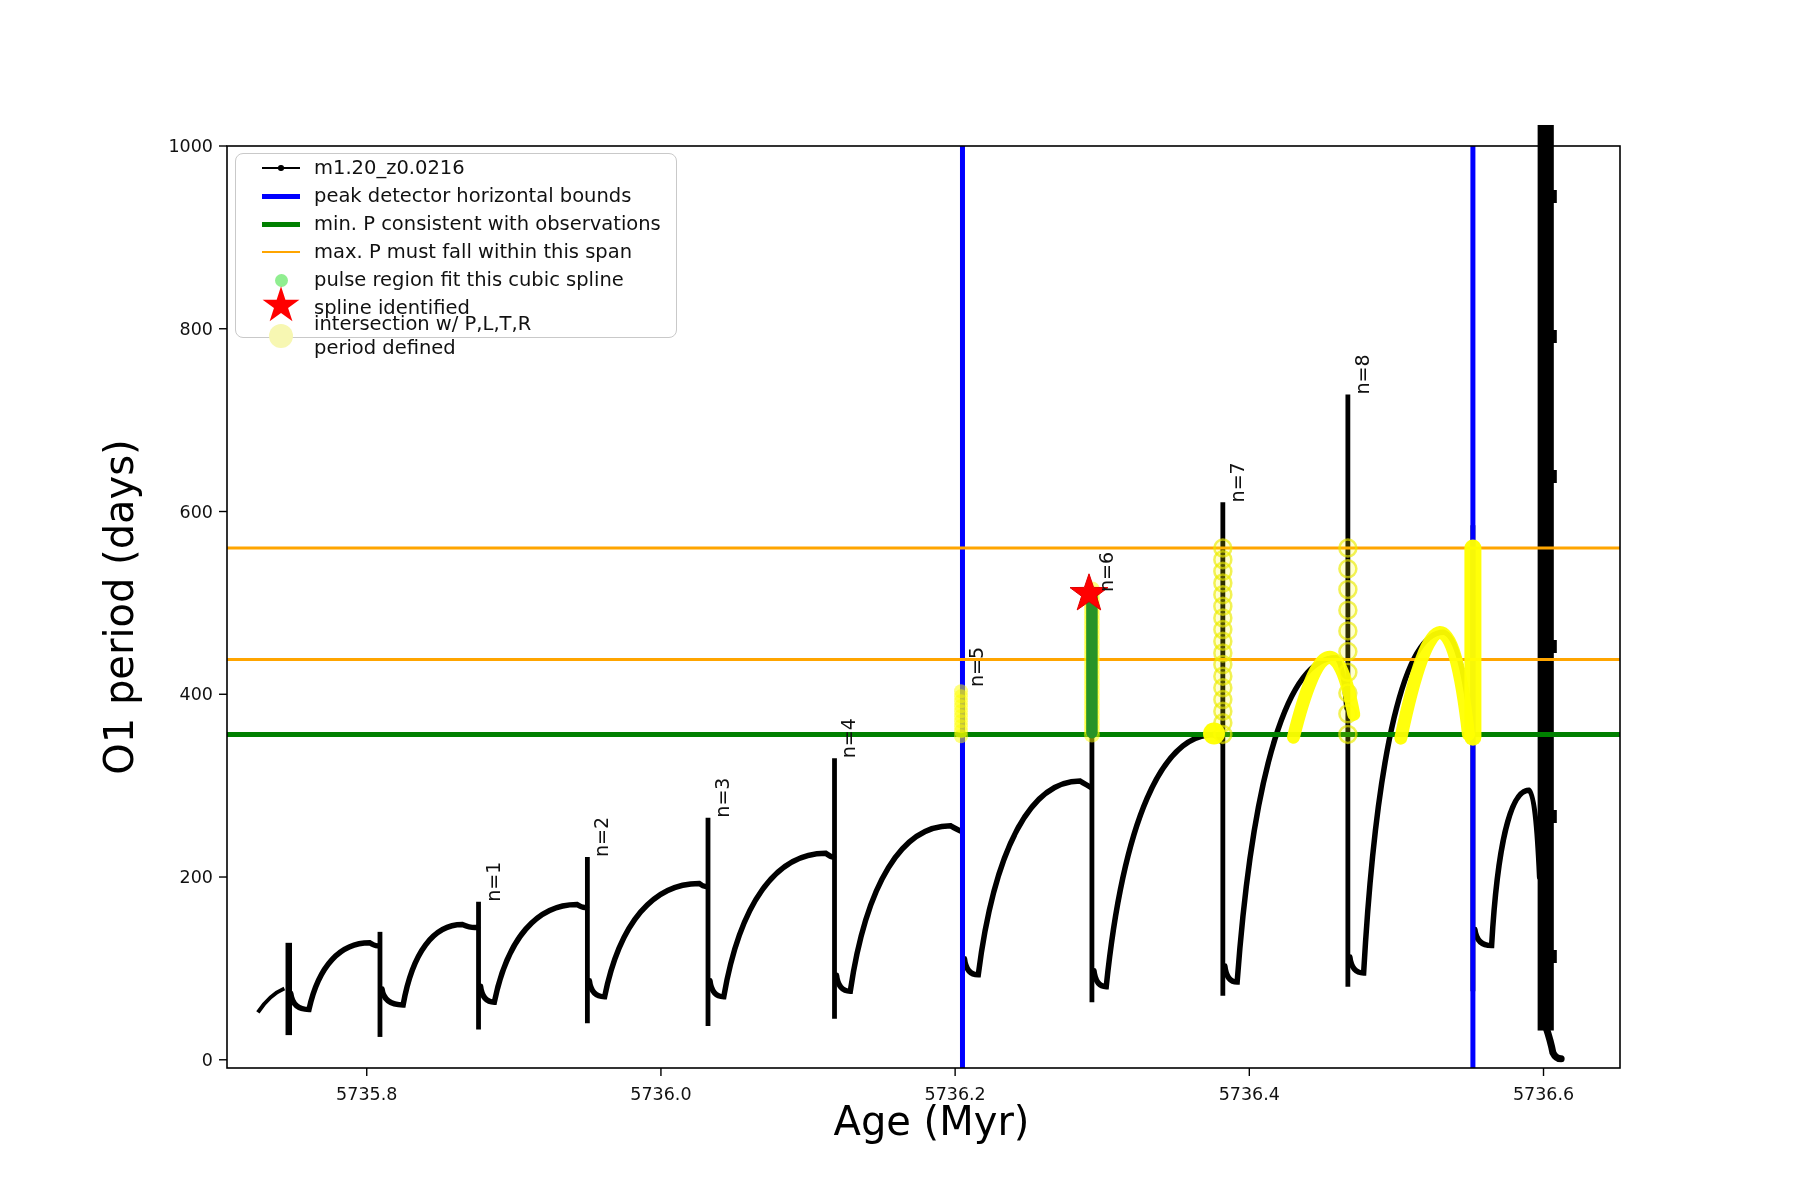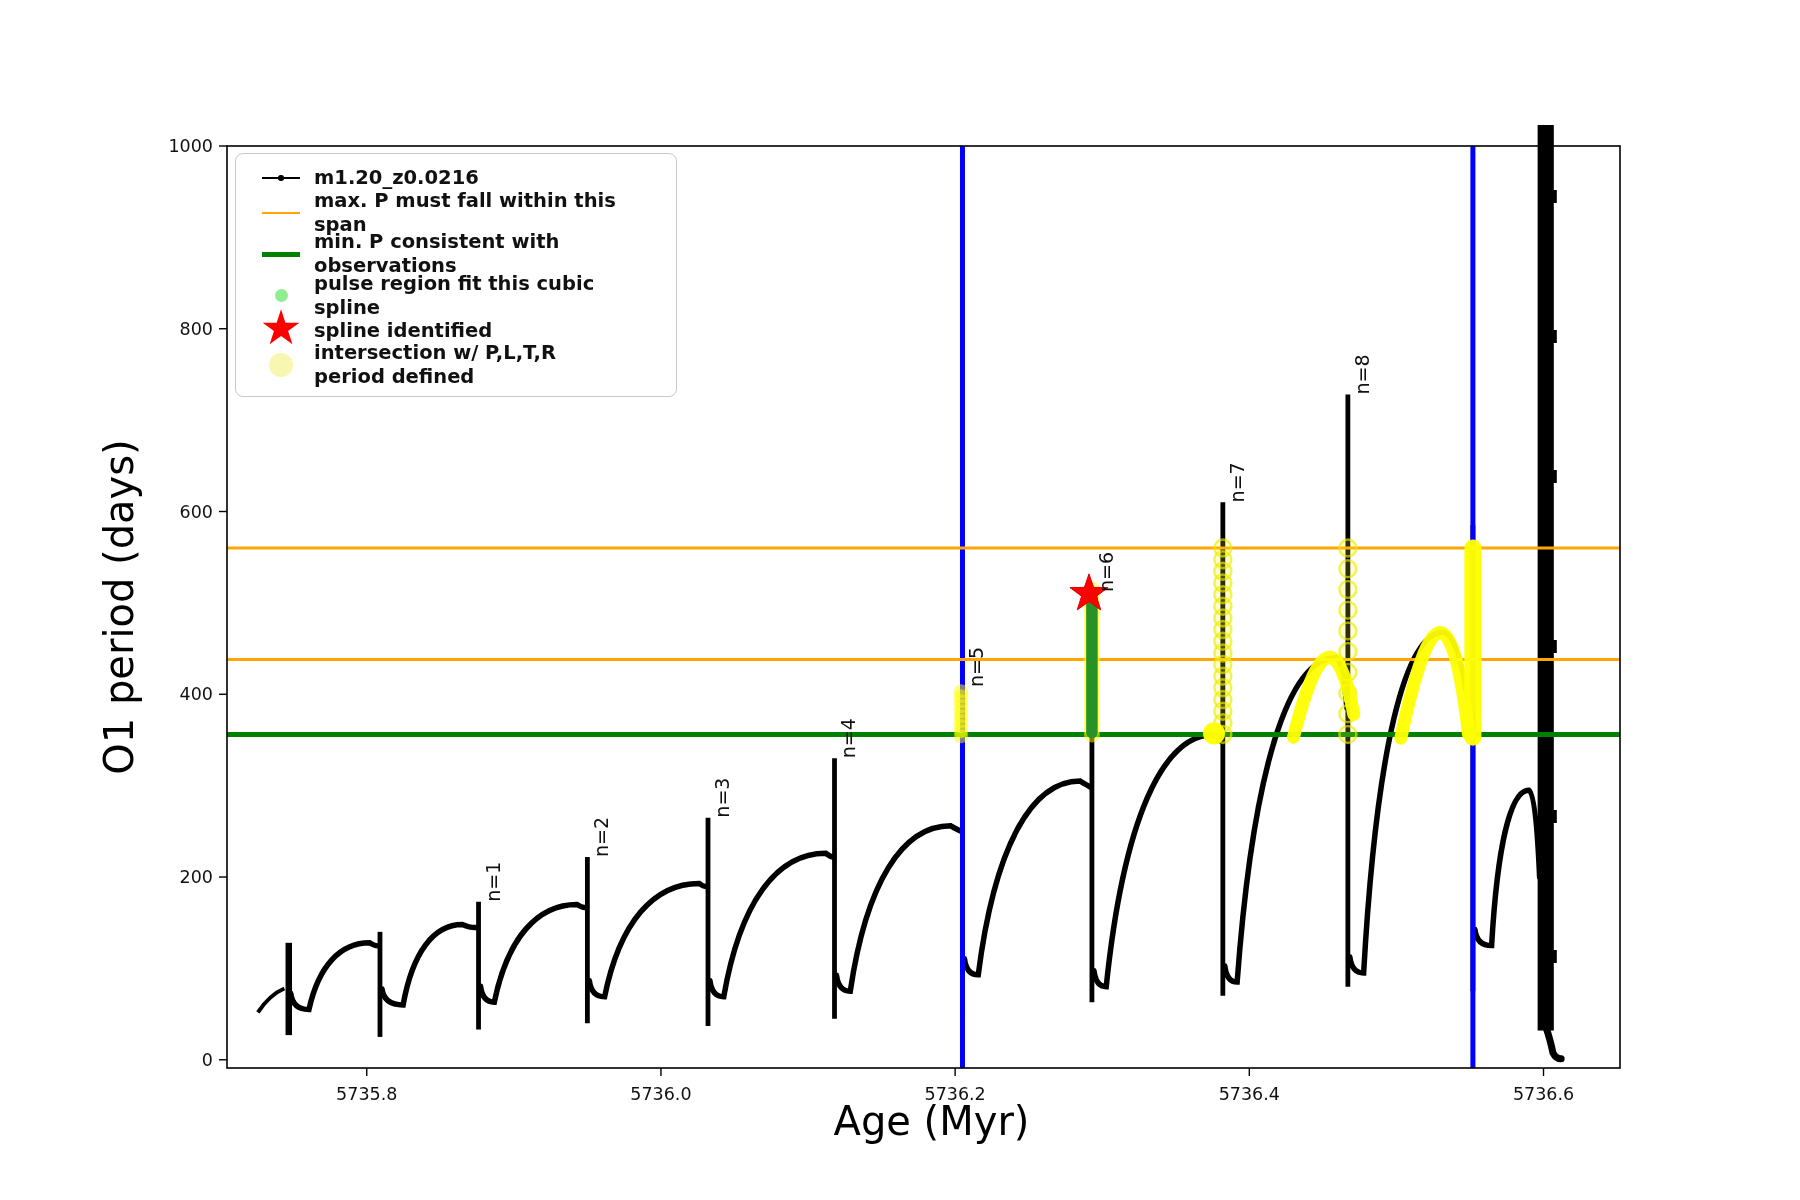--- a/index.html
+++ b/index.html
@@ -4,24 +4,24 @@
 <style>
   html,body{margin:0;padding:0;background:#ffffff;}
   .fig{position:relative;width:1800px;height:1200px;background:#ffffff;
        font-family:"DejaVu Sans", sans-serif;overflow:hidden;}
   svg{position:absolute;left:0;top:0;}
   .xlabel{position:absolute;left:235px;top:1098px;width:1393px;text-align:center;
           font-size:40px;color:#000;}
   .ylabel{position:absolute;left:96px;top:607px;transform-origin:0 0;
           transform:rotate(-90deg) translate(-50%,0);white-space:nowrap;
           font-size:40px;color:#000;}
-  .legend{position:absolute;left:235px;top:153px;width:442px;height:244px;
+  .legend{position:absolute;left:235px;top:153px;width:442px;height:185px;
           border:1px solid #c9c9c9;border-radius:8px;background:rgba(255,255,255,0.85);
-          padding:10px 12px;box-sizing:border-box;display:flex;flex-direction:column;
-          justify-content:space-between;font-weight:bold;}
+          padding:0 12px;box-sizing:border-box;display:flex;flex-direction:column;
+          justify-content:space-between;}
   .lrow{display:flex;align-items:center;min-height:28px;}
   .lmarker{width:66px;display:flex;justify-content:center;align-items:center;flex:none;}
   .ltext{font-size:19.5px;color:#111;line-height:1.22;}
   .m-line{width:38px;height:2.5px;background:#000;position:relative;}
   .m-line .mdot{position:absolute;left:16px;top:-1.6px;width:5.5px;height:5.5px;
                 border-radius:50%;background:#000;}
   .m-thick{width:38px;height:5px;}
   .m-thin{width:38px;height:2.5px;}
   .m-smalldot{width:13px;height:13px;border-radius:50%;}
   .m-bigdot{width:24px;height:24px;border-radius:50%;}
@@ -177,29 +177,35 @@
       <div class="lrow">
         <div class="lmarker">
           <div class="m-line">
             <div class="mdot"></div>
           </div>
         </div>
         <div class="ltext">m1.20_z0.0216</div>
       </div>
       <div class="lrow">
         <div class="lmarker">
+          <div class="m-thick" style="background: rgb(0, 0, 255);"></div>
+        </div>
+        <div class="ltext">peak detector horizontal bounds</div>
+      </div>
+      <div class="lrow">
+        <div class="lmarker">
+          <div class="m-thick" style="background: rgb(0, 128, 0);"></div>
+        </div>
+        <div class="ltext">min. P consistent with observations</div>
+      </div>
+      <div class="lrow">
+        <div class="lmarker">
           <div class="m-thin" style="background: rgb(255, 165, 0);"></div>
         </div>
         <div class="ltext">max. P must fall within this span</div>
-      </div>
-      <div class="lrow">
-        <div class="lmarker">
-          <div class="m-thick" style="background: rgb(0, 128, 0);"></div>
-        </div>
-        <div class="ltext">min. P consistent with observations</div>
       </div>
       <div class="lrow">
         <div class="lmarker">
           <div class="m-smalldot" style="background: rgb(144, 238, 144);"></div>
         </div>
         <div class="ltext">pulse region fit this cubic spline</div>
       </div>
       <div class="lrow">
         <div class="lmarker">
           <div class="m-star" style="color: rgb(255, 0, 0);">★</div>

